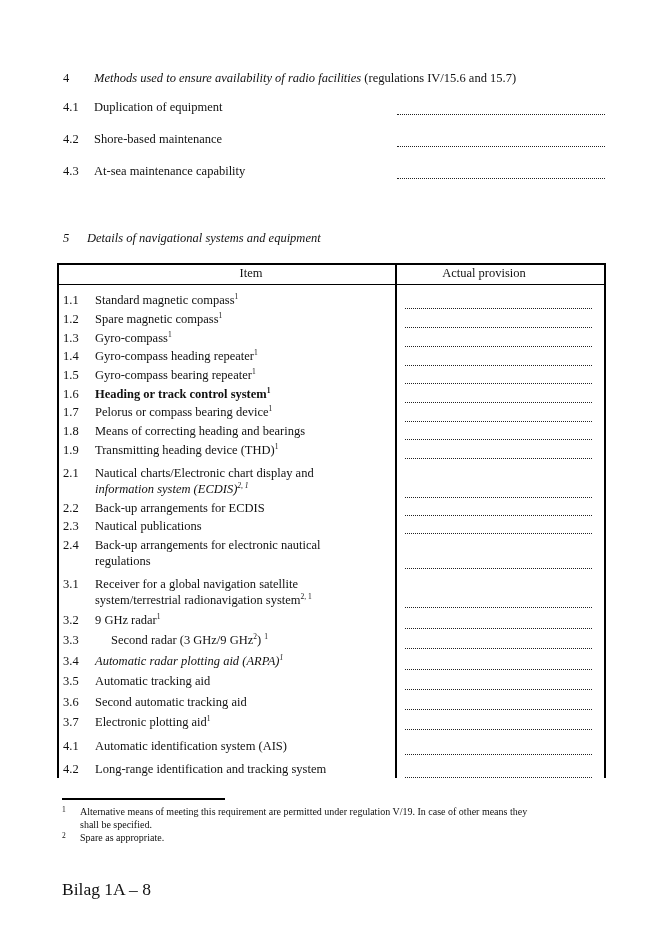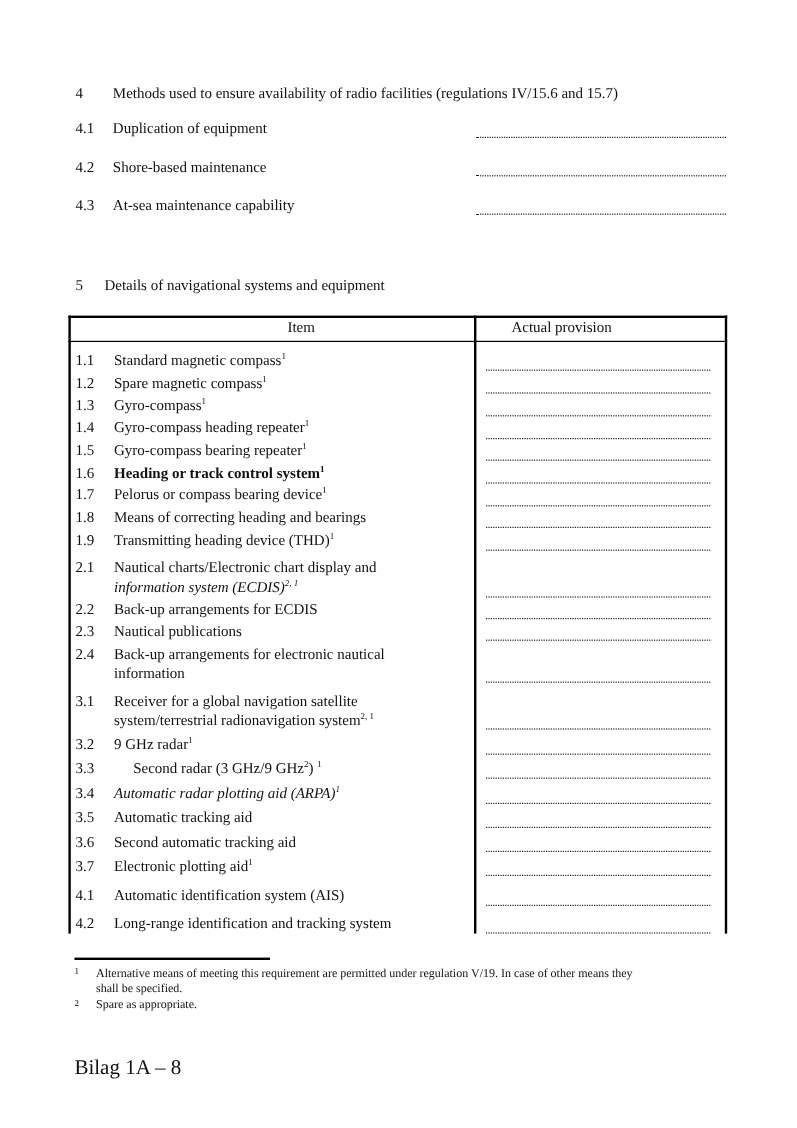--- a/index.html
+++ b/index.html
@@ -3,21 +3,21 @@
 <meta charset="utf-8">
 <style>
   html, body { margin: 0; padding: 0; background: #ffffff; }
   body {
     width: 664px; height: 940px; position: relative; overflow: hidden;
     font-family: "Liberation Serif", "DejaVu Serif", serif; color: #111;
   }
   .abs { position: absolute; }
   .t { font-size: 12.5px; line-height: 14px; white-space: nowrap; }
   .num { position: absolute; }
-  .it { }
+  .it { font-style: italic; }
   .dots {
     position: absolute; height: 0;
     border-bottom: 1px dotted #222;
   }
   sup { font-size: 7.5px; vertical-align: 0; position: relative; top: -5px; }
   .tbl-border { position: absolute; background: #000; }
   .hdr { position: absolute; font-size: 12.5px; text-align: center; }
   .fn { font-size: 10px; line-height: 12px; }
   .footer { font-size: 17.5px; }
 </style>
@@ -52,21 +52,21 @@
   <span class="it" style="position:absolute; left:24px;">Details of navigational systems and equipment</span>
 </div>
 
 <div>
   <div class="tbl-border" style="left:57px; top:263px; width:549px; height:2px;"></div>
   <div class="tbl-border" style="left:57px; top:284px; width:549px; height:1px;"></div>
   <div class="tbl-border" style="left:57px; top:263px; width:2px; height:515px;"></div>
   <div class="tbl-border" style="left:395px; top:263px; width:2px; height:515px;"></div>
   <div class="tbl-border" style="left:604px; top:263px; width:2px; height:515px;"></div>
   <div class="hdr" style="left:59px; width:384px; top:266px;">Item</div>
-  <div class="hdr" style="left:381px; width:174px; top:266px;">Actual provision</div>
+  <div class="hdr" style="left:397px; width:174px; top:266px;">Actual provision</div>
   <div id="table-rows">
       <div class="abs t" style="left:63px; top:293px; width:330px;">
         <span class="num" style="left:0;">1.1</span>
         <span style="position:absolute; left:32px; top:0px;">Standard magnetic compass<sup>1</sup></span>
       </div>
       <div class="dots" style="left:405px; top:308px; width:187px;"></div>
       <div class="abs t" style="left:63px; top:312px; width:330px;">
         <span class="num" style="left:0;">1.2</span>
         <span style="position:absolute; left:32px; top:0px;">Spare magnetic compass<sup>1</sup></span>
       </div>
@@ -118,21 +118,21 @@
       </div>
       <div class="dots" style="left:405px; top:515px; width:187px;"></div>
       <div class="abs t" style="left:63px; top:519px; width:330px;">
         <span class="num" style="left:0;">2.3</span>
         <span style="position:absolute; left:32px; top:0px;">Nautical publications</span>
       </div>
       <div class="dots" style="left:405px; top:533px; width:187px;"></div>
       <div class="abs t" style="left:63px; top:538px; width:330px;">
         <span class="num" style="left:0;">2.4</span>
         <span style="position:absolute; left:32px; top:0px;">Back-up arrangements for electronic nautical</span>
-        <span style="position:absolute; left:32px; top:16px;">information</span>
+        <span style="position:absolute; left:32px; top:16px;">regulations</span>
       </div>
       <div class="dots" style="left:405px; top:568px; width:187px;"></div>
       <div class="abs t" style="left:63px; top:577px; width:330px;">
         <span class="num" style="left:0;">3.1</span>
         <span style="position:absolute; left:32px; top:0px;">Receiver for a global navigation satellite</span>
         <span style="position:absolute; left:32px; top:16px;">system/terrestrial radionavigation system<sup>2, 1</sup></span>
       </div>
       <div class="dots" style="left:405px; top:607px; width:187px;"></div>
       <div class="abs t" style="left:63px; top:613px; width:330px;">
         <span class="num" style="left:0;">3.2</span>

